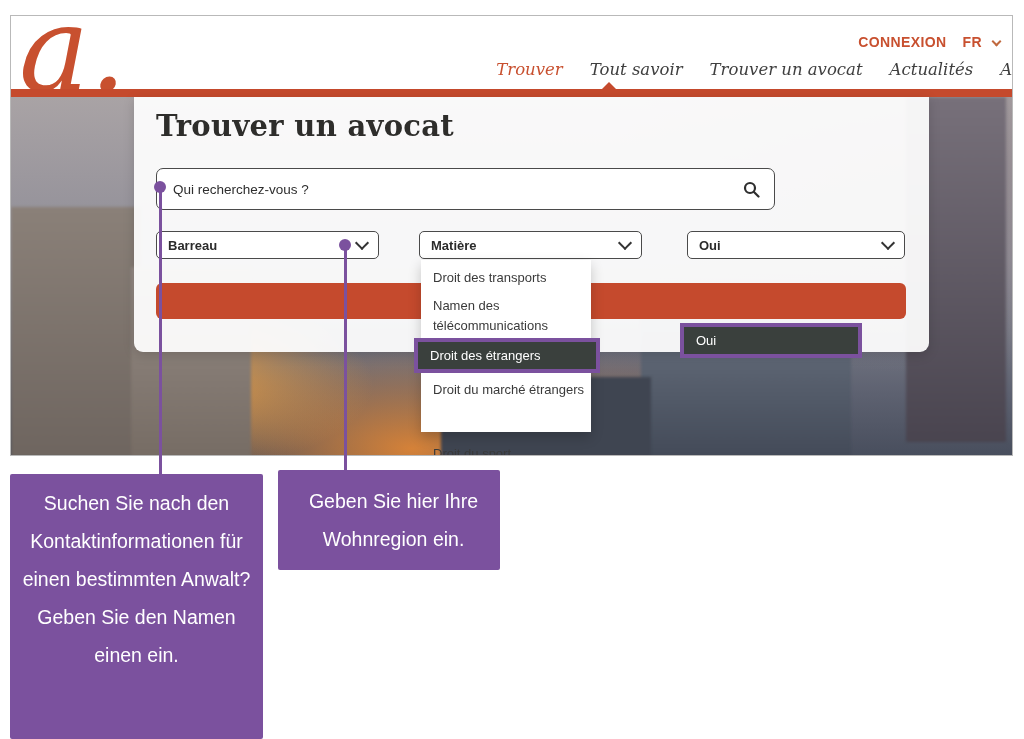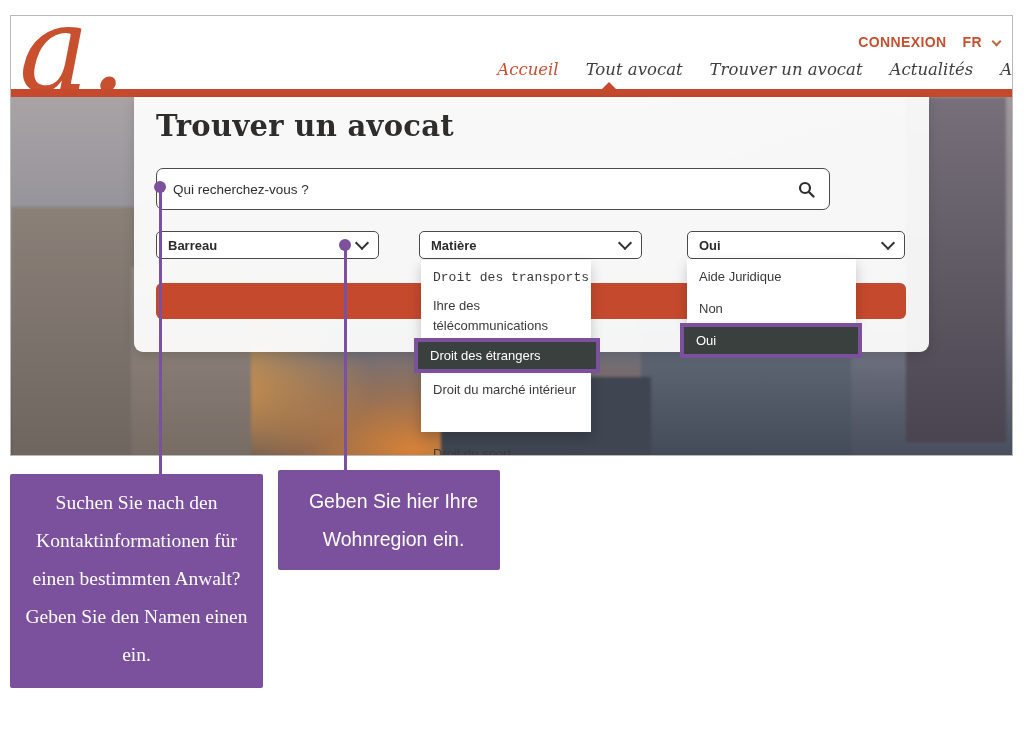--- a/index.html
+++ b/index.html
@@ -57,21 +57,21 @@
   .card{
     position:absolute;left:123px;top:81px;width:795px;height:255px;
     background:rgba(255,255,255,.93);border-radius:0 0 9px 9px;
     box-shadow:0 3px 12px rgba(0,0,0,.15);
   }
   .card-title{
     position:absolute;left:145px;top:93px;font-family:"DejaVu Serif",serif;
     font-weight:bold;font-size:29px;color:#2e2d2b;letter-spacing:.3px;
   }
   .searchbox{
-    position:absolute;left:145px;top:152px;width:674px;height:42px;background:#fff;
+    position:absolute;left:145px;top:152px;width:619px;height:42px;background:#fff;
     border:1.6px solid #4a4a4a;border-radius:7px;box-sizing:border-box;
     display:flex;align-items:center;padding:0 14px;z-index:4;
   }
   .searchbox input{
     flex:1;border:none;outline:none;background:transparent;
     font-family:"Liberation Sans",sans-serif;font-size:13.5px;color:#2e2e2e;
   }
   .searchbox input::placeholder{color:#2e2e2e;opacity:1;}
   .mag{flex:none;cursor:pointer;display:block;}
   .select{
@@ -106,41 +106,41 @@
   .aline{position:absolute;width:3px;background:#7b519e;z-index:40;}
   .line1{left:159px;top:187px;height:287px;}
   .line2{left:344px;top:245px;height:225px;}
   .adot{position:absolute;width:12px;height:12px;border-radius:50%;background:#7b519e;z-index:41;}
   .dot1{left:154px;top:181px;}
   .dot2{left:339px;top:239px;}
   .callout{
     position:absolute;background:#7b519e;color:#fff;text-align:center;z-index:20;
     font-size:19.5px;line-height:38px;box-sizing:border-box;border-radius:2px;
   }
-  .co1{left:10px;top:474px;width:253px;height:214px;padding:10px 8px;font-family:Liberation Serif, serif;}
+  .co1{left:10px;top:474px;width:253px;height:265px;padding:10px 8px;}
   .co2{left:278px;top:470px;width:222px;height:100px;padding:12px 6px 0 15px;}
 </style>
 </head>
 <body>
 
 <div class="capture">
 
   <div class="logo">a.</div>
 
   <div class="topbar">
     <span>CONNEXION</span>
     <span class="lang">
       <span>FR</span>
       <span class="chev small"></span>
     </span>
   </div>
 
   <div class="nav">
-    <span class="active">Accueil</span>
-    <span>Tout avocat</span>
+    <span class="active">Trouver</span>
+    <span>Tout savoir</span>
     <span>Trouver un avocat</span>
     <span>Actualités</span>
     <span>A p</span>
   </div>
 
   <div class="caret"></div>
   <div class="redbar"></div>
 
   <div class="photo">
     <div class="bld bld1"></div>
@@ -173,30 +173,26 @@
   </div>
 
   <div class="select sel-aide">
     <span>Oui</span>
     <span class="chev"></span>
   </div>
 
   <button class="redbtn"></button>
 
   <div class="panel panel-matiere">
-    <span class="opt" style="top:8px;font-family:Liberation Mono, monospace;">Droit des transports</span>
-    <span class="opt" style="top:36px;width:142px;">Ihre des télécommunications</span>
-    <span class="opt" style="top:120px;">Droit du marché intérieur</span>
+    <span class="opt" style="top:8px;">Droit des transports</span>
+    <span class="opt" style="top:36px;width:142px;">Namen des télécommunications</span>
+    <span class="opt" style="top:120px;">Droit du marché étrangers</span>
     <span class="opt" style="top:148px;margin-top:36px;">Droit du sport</span>
   </div>
 
-  <div class="panel panel-aide">
-    <span class="opt" style="top:8px;">Aide Juridique</span>
-    <span class="opt" style="top:40px;">Non</span>
-  </div>
 
   <div class="hl hl-matiere">
     <span>Droit des étrangers</span>
   </div>
 
   <div class="hl hl-aide">
     <span>Oui</span>
   </div>
 
 </div>

